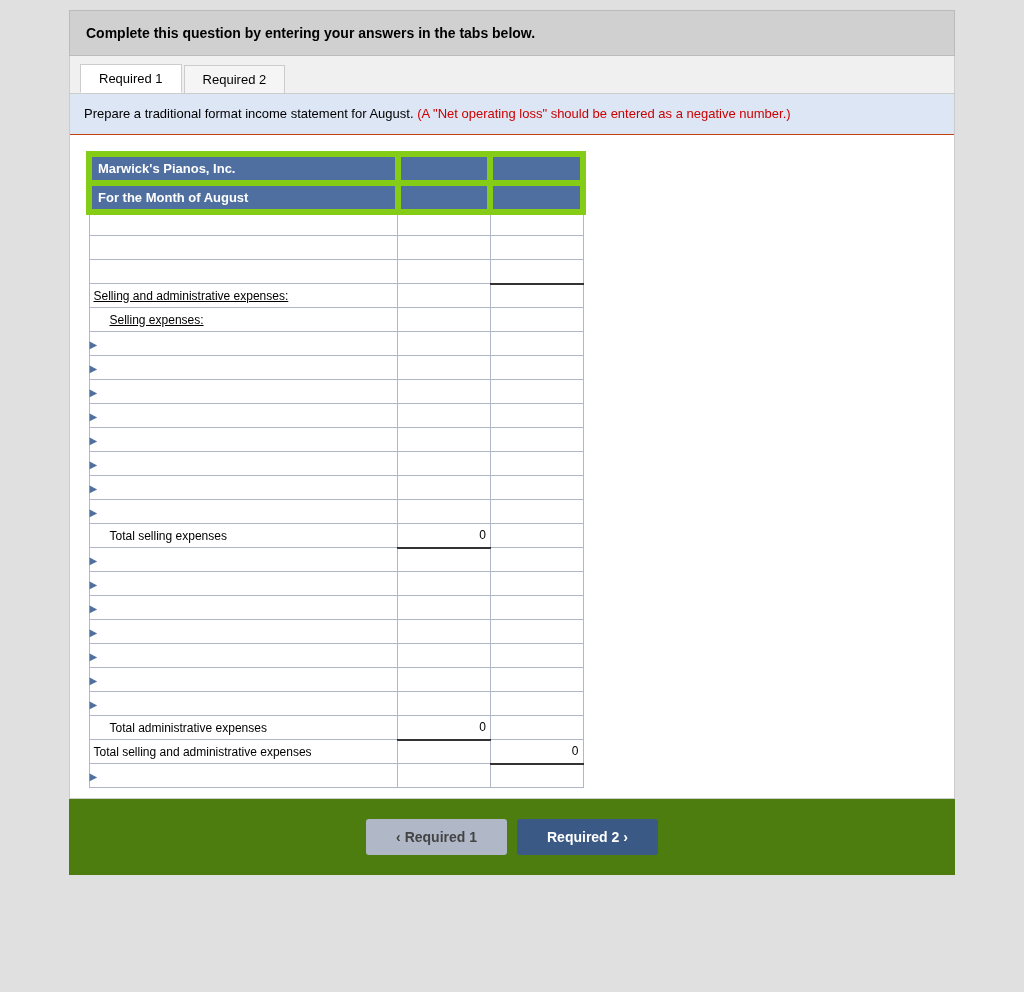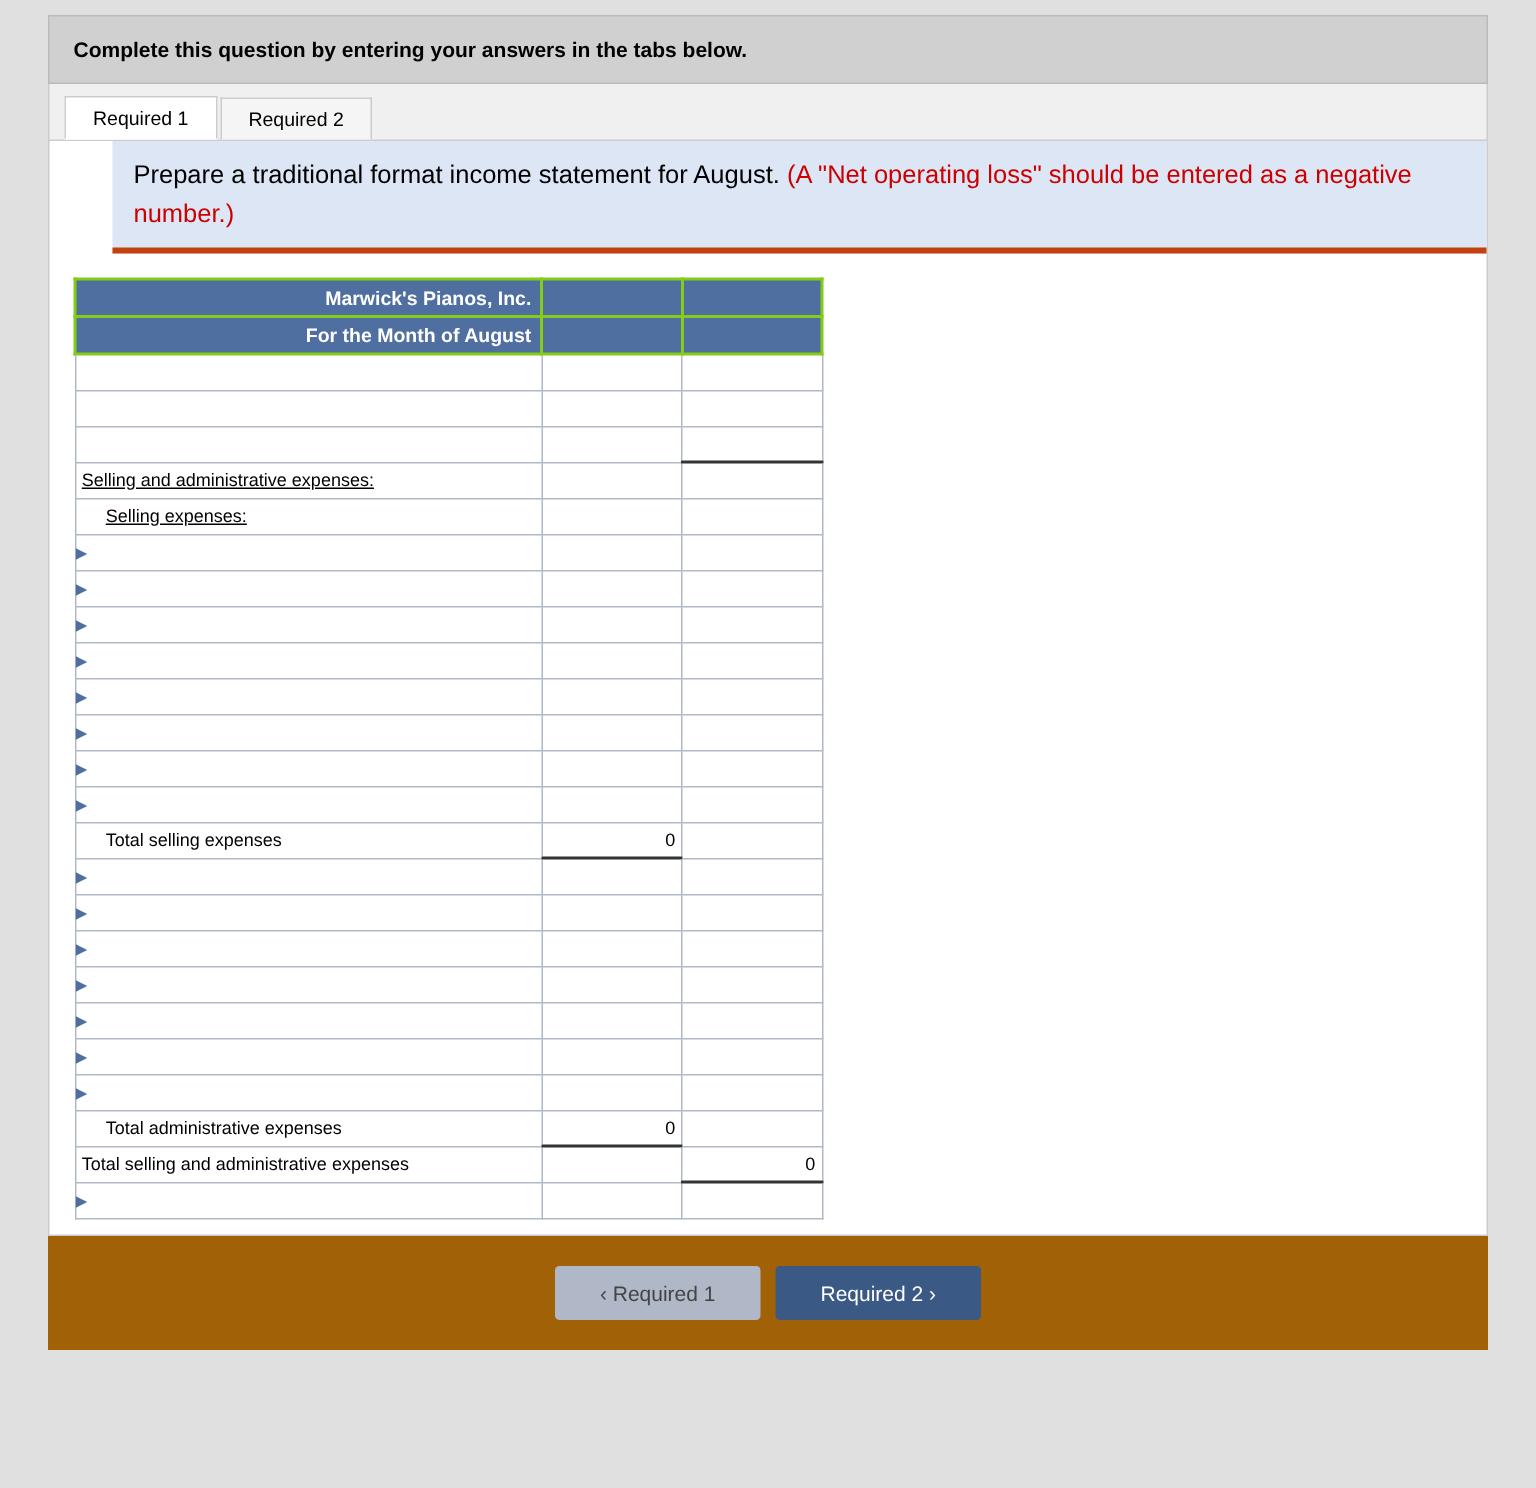--- a/index.html
+++ b/index.html
@@ -5,22 +5,22 @@
     * { box-sizing: border-box; margin: 0; padding: 0; }
     body {
       font-family: Arial, sans-serif;
       font-size: 13px;
       background: #e0e0e0;
       display: flex;
       justify-content: center;
       padding: 10px;
     }
     .main-container {
-      width: 960px;
-      background: #a16207;
+      width: 886px;
+      background: #4d7c0f;
     }
     .header-banner {
       background: #d0d0d0;
       border: 1px solid #bbb;
       padding: 14px 16px;
       font-weight: bold;
       font-size: 14px;
       margin-bottom: 0;
     }
     .tabs-bar {
@@ -46,43 +46,42 @@
       z-index: 1;
     }
     .content-area {
       background: #fff;
       border: 1px solid #ccc;
       border-top: none;
       padding: 0;
     }
     .instruction-bar {
       background: #dce6f5;
-      border-bottom: 4px solid #c2410c;
+      border-bottom: 1px solid #c2410c;
       padding: 10px 14px;
-      font-size: 17px;
+      font-size: 13px;
       line-height: 1.5;
-      margin-left: 42px;
     }
     .instruction-bar .red-text {
       color: #cc0000;
     }
     .table-container {
       padding: 16px 16px 10px 16px;
     }
     .income-table {
       width: 500px;
       border-collapse: collapse;
     }
     .income-table thead tr.header-row td {
       background: #4f6fa0;
       color: white;
-      text-align: right;
+      text-align: left;
       font-weight: bold;
       padding: 4px 6px;
-      border: 2px solid #84cc16;
+      border: 6px solid #84cc16;
       font-size: 13px;
     }
     .income-table tbody tr td {
       border: 1px solid #b0b8c8;
       height: 24px;
       padding: 2px 4px;
       font-size: 12px;
       vertical-align: middle;
     }
     .income-table tbody tr td.label-cell {
@@ -130,21 +129,21 @@
     }
     .navigation-bar {
       display: flex;
       justify-content: center;
       gap: 10px;
       padding: 20px 0;
     }
     .nav-btn {
       padding: 10px 30px;
       font-size: 14px;
-      font-weight: normal;
+      font-weight: bold;
       border: none;
       cursor: pointer;
       border-radius: 3px;
     }
     .nav-btn.prev {
       background: #b0b8c8;
       color: #444;
     }
     .nav-btn.next {
       background: #3a5a85;

